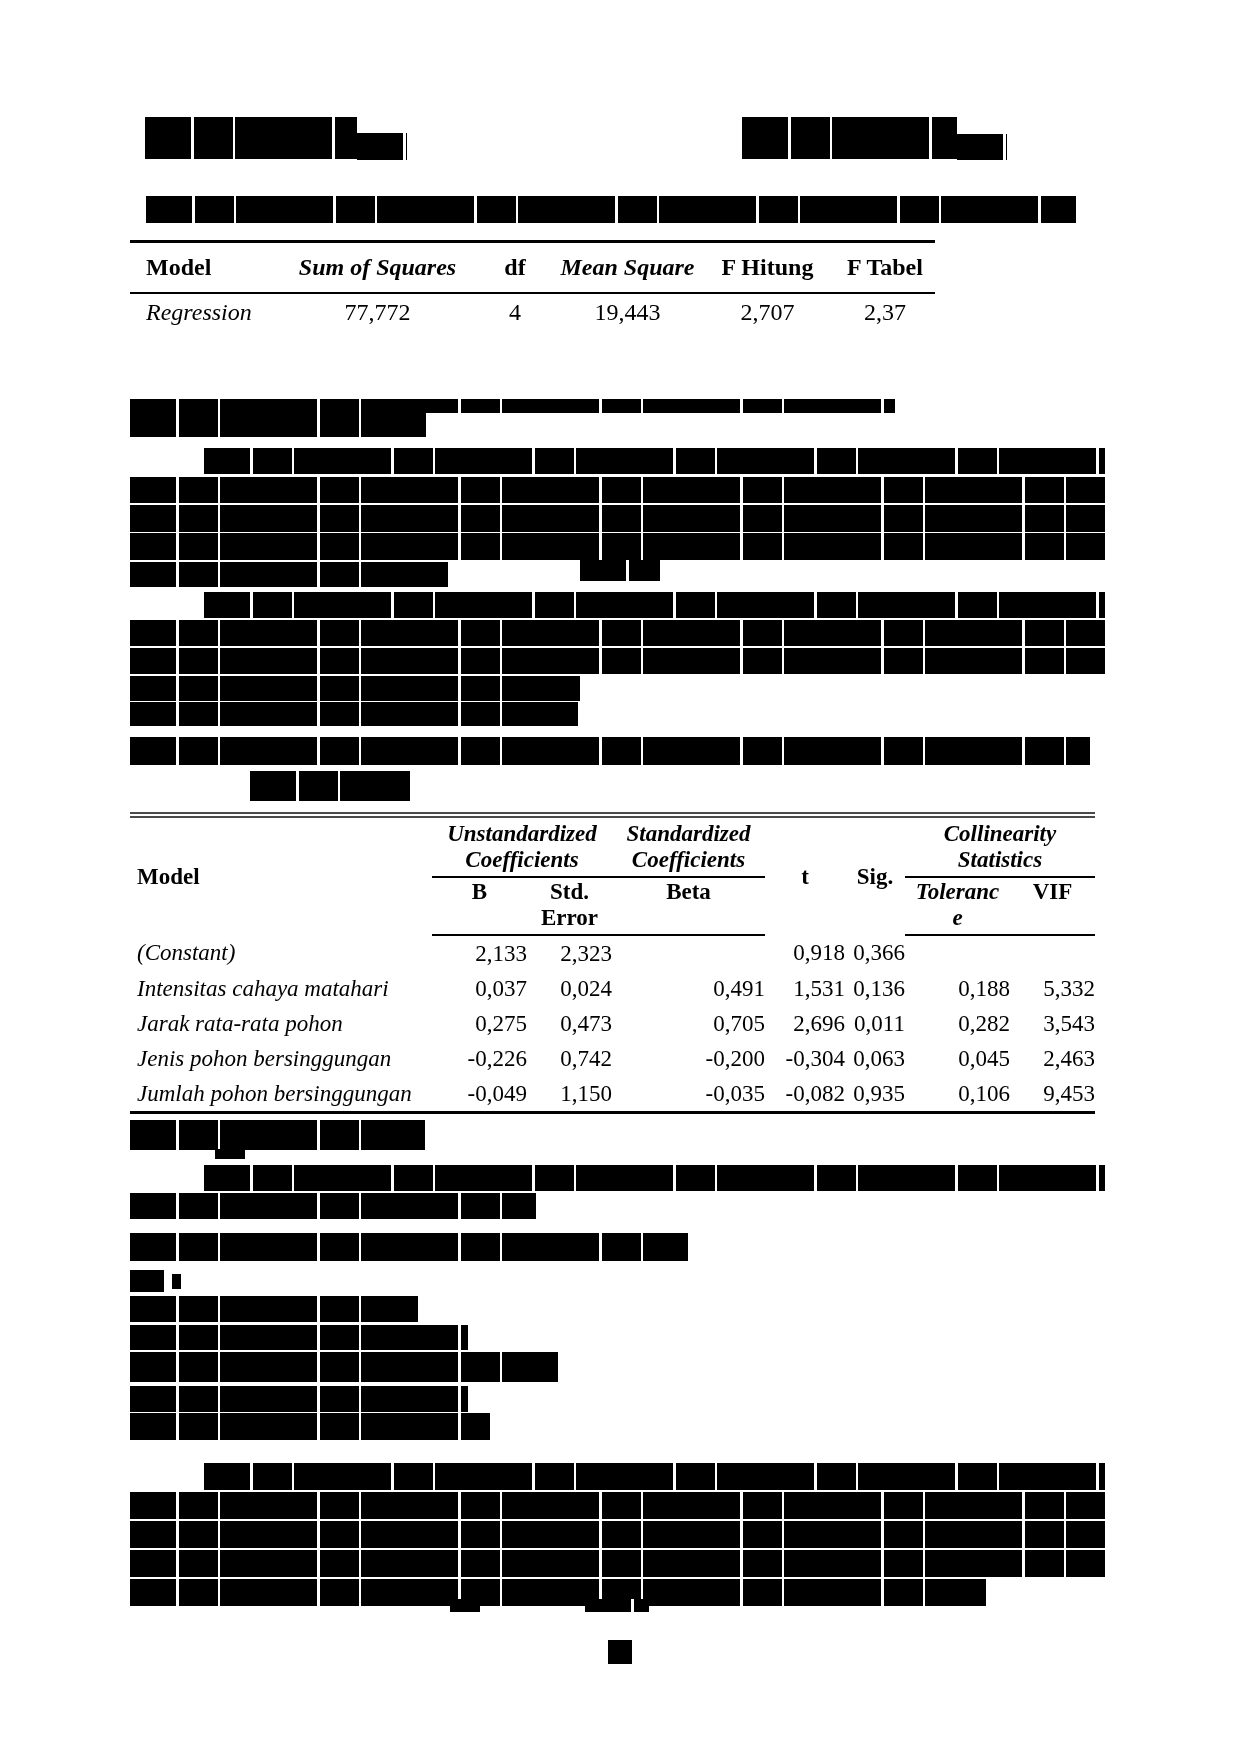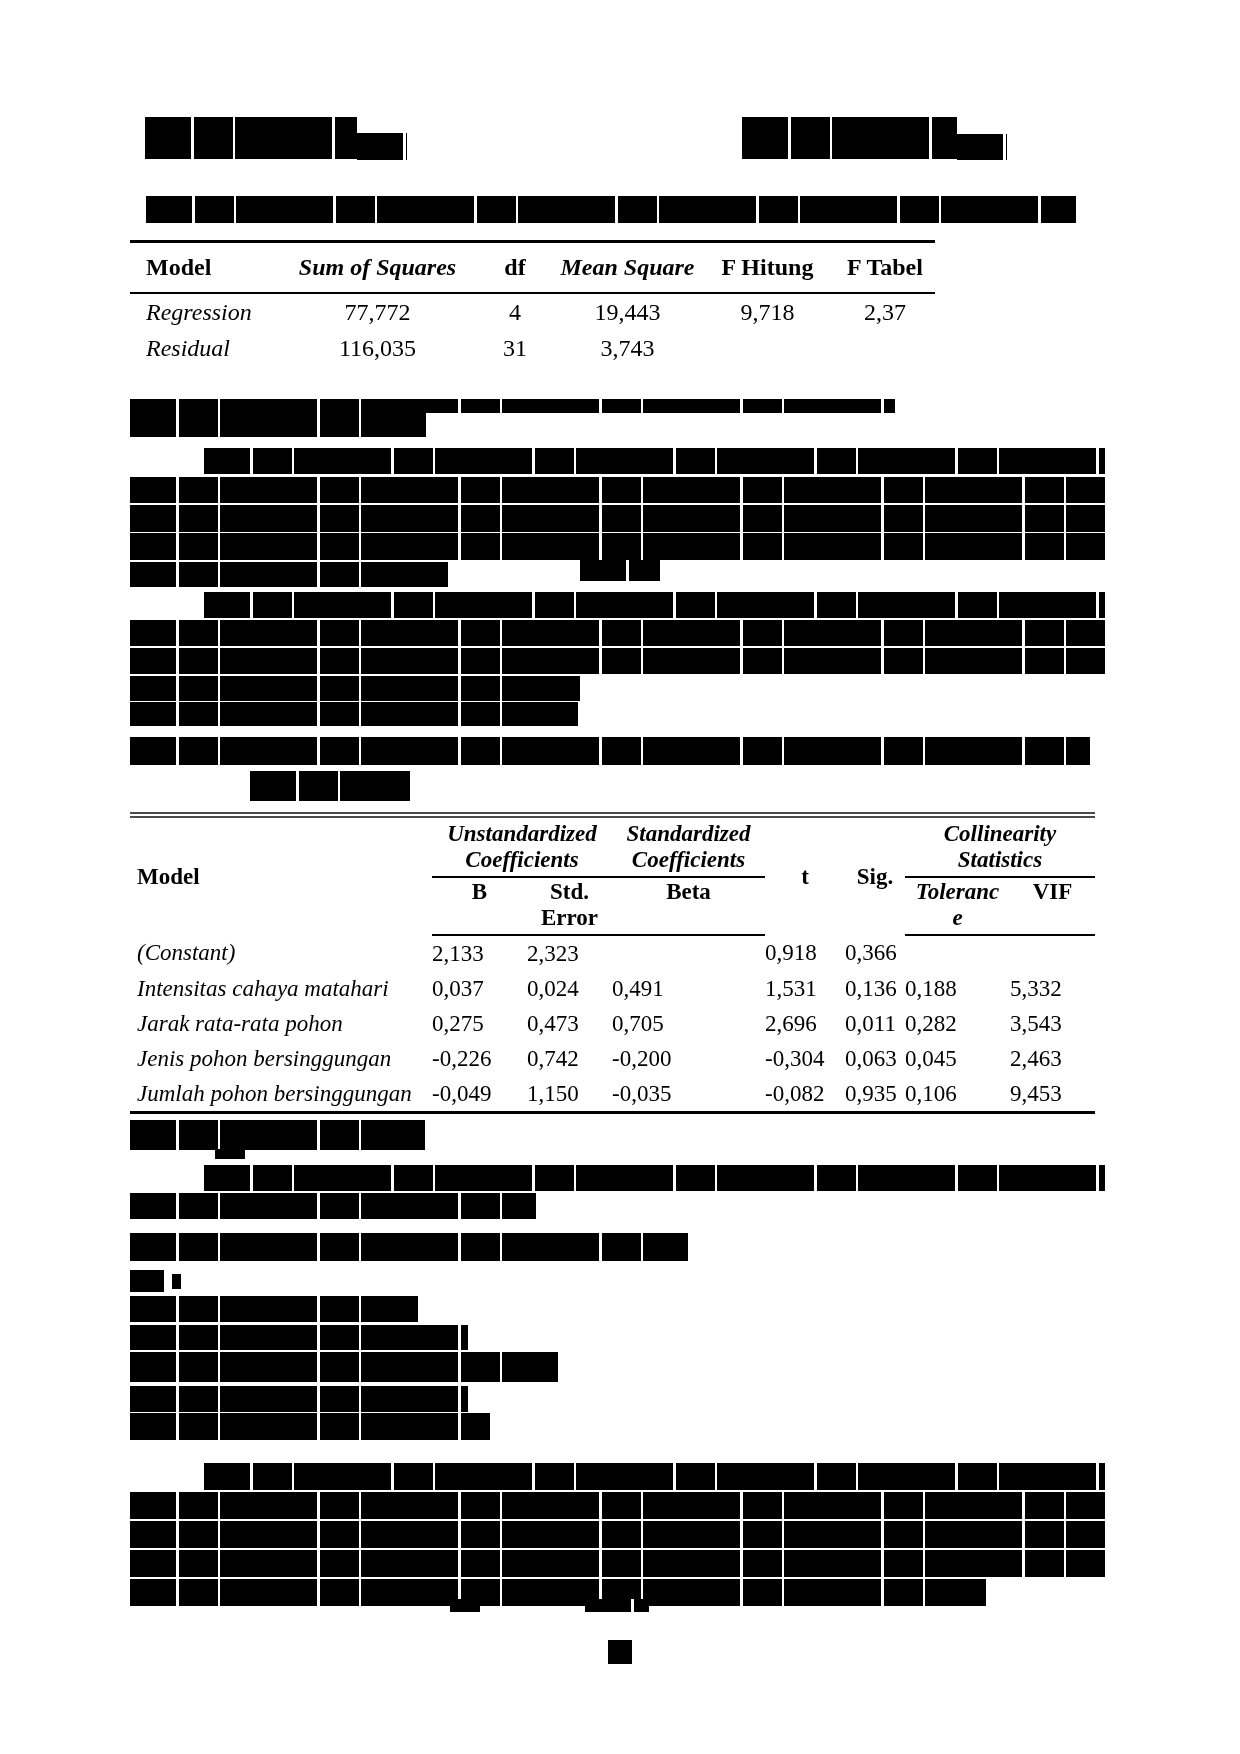--- a/index.html
+++ b/index.html
@@ -46,21 +46,21 @@
   .coef th.grp{
     font-style:italic;text-align:center;vertical-align:top;
     padding-top:3px;line-height:1.12;border-bottom:2px solid #000;
   }
   .coef th.mid{vertical-align:middle;text-align:center;}
   .coef th.model{text-align:left;vertical-align:middle;padding-left:7px;}
   .coef tr.sub th{vertical-align:top;text-align:center;line-height:1.15;
     border-bottom:2px solid #000;padding-top:1px;}
   .coef tr.sub th.tol div{width:95px;margin:0 auto;font-style:italic;}
   .coef tr.sub th.se div{width:70px;margin:0 auto;}
-  .coef tbody td{height:35px;text-align:left;vertical-align:middle;padding:0;}
+  .coef tbody td{height:35px;text-align:right;vertical-align:middle;padding:0;}
   .coef tbody td.label{text-align:left;padding-left:7px;font-style:italic;}
   .coef tbody tr.it td.label{font-style:italic;}
 </style>
 </head>
 <body>
 
 <div class="page">
 
   <div>
       <div class="redact" style="left: 145px; top: 117px; width: 212px; height: 42px;"></div>
@@ -123,30 +123,22 @@
         <th>F Hitung</th>
         <th>F Tabel</th>
       </tr>
     </thead>
     <tbody>
         <tr class="it">
           <td class="label">Regression</td>
           <td>77,772</td>
           <td>4</td>
           <td>19,443</td>
-          <td>9,718</td>
+          <td>2,707</td>
           <td>2,37</td>
-        </tr>
-        <tr class="it">
-          <td class="label">Residual</td>
-          <td>116,035</td>
-          <td>31</td>
-          <td>3,743</td>
-          <td></td>
-          <td></td>
         </tr>
       </tbody>
   </table>
 
   <table class="coef">
     <colgroup>
       <col style="width:302px">
         <col style="width:95px">
         <col style="width:85px">
       <col style="width:153px">

